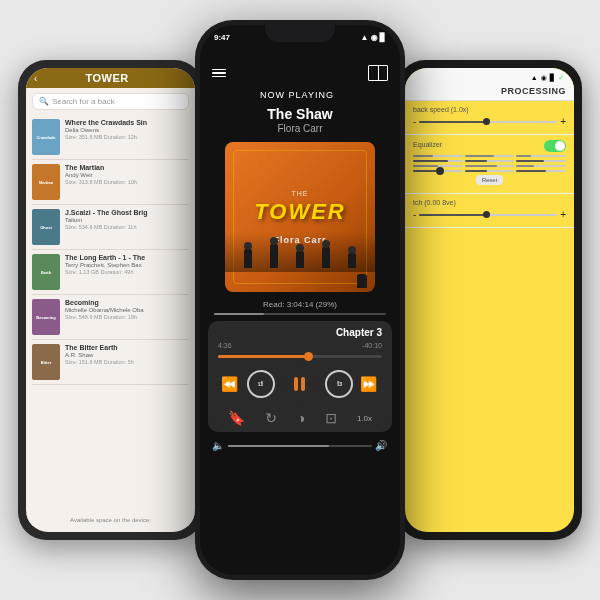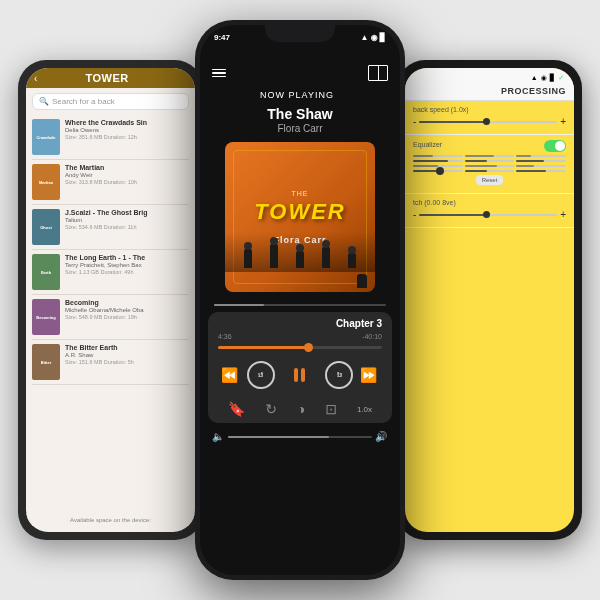--- a/index.html
+++ b/index.html
@@ -768,20 +768,21 @@
           <div class="figure"></div>
           <div class="figure" style="height:25px;"></div>
           <div class="figure" style="height:18px;"></div>
           <div class="figure" style="height:22px;"></div>
           <div class="figure" style="height:16px;"></div>
         </div>
 
         <div style="position:absolute;bottom:4px;right:8px;width:10px;height:14px;background:#1a1a1a;border-radius:3px 3px 0 0;"></div>
       </div>
 
+      <div class="read-info">Read: 3:04:14 (29%)</div>
 
       <div class="progress-bar-area">
         <div class="progress-track">
           <div class="progress-fill"></div>
         </div>
       </div>
 
       <div class="chapter-panel">
         <div class="chapter-title">Chapter 3</div>
         <div class="chapter-time-row">

